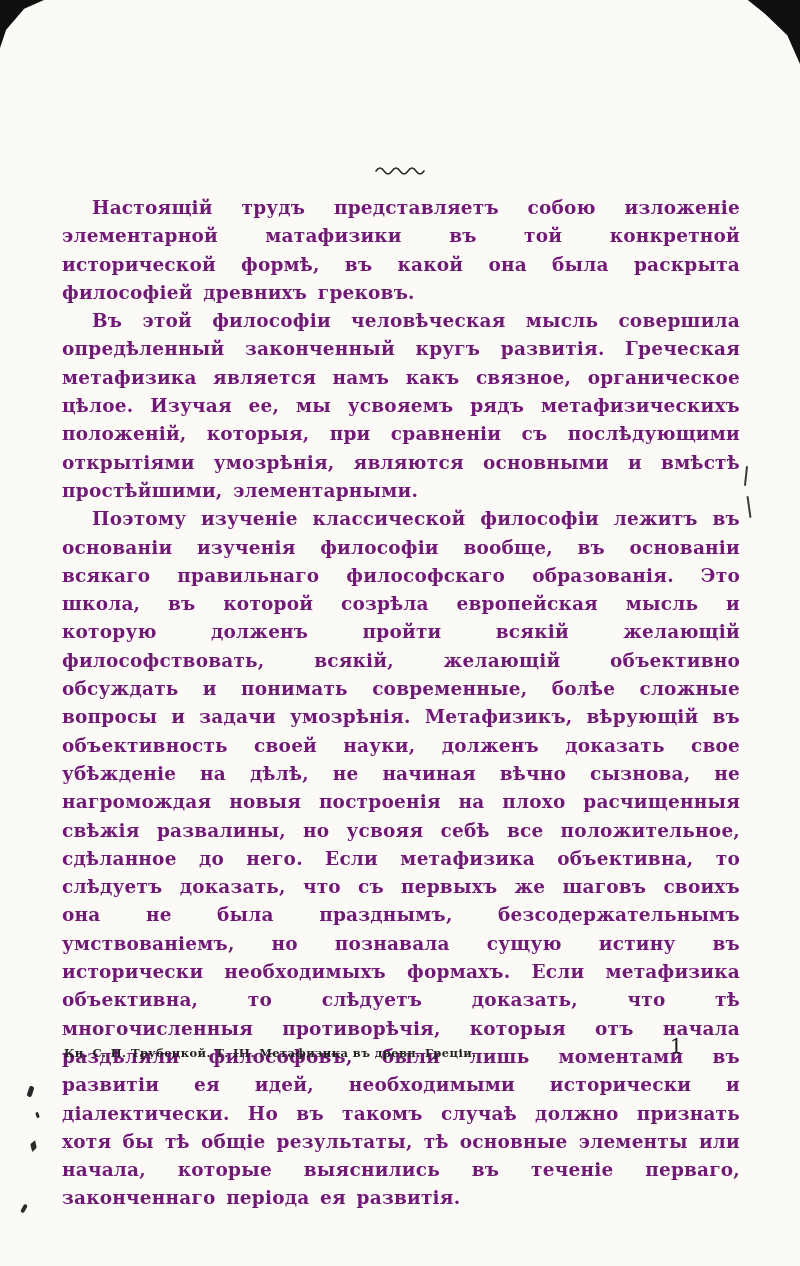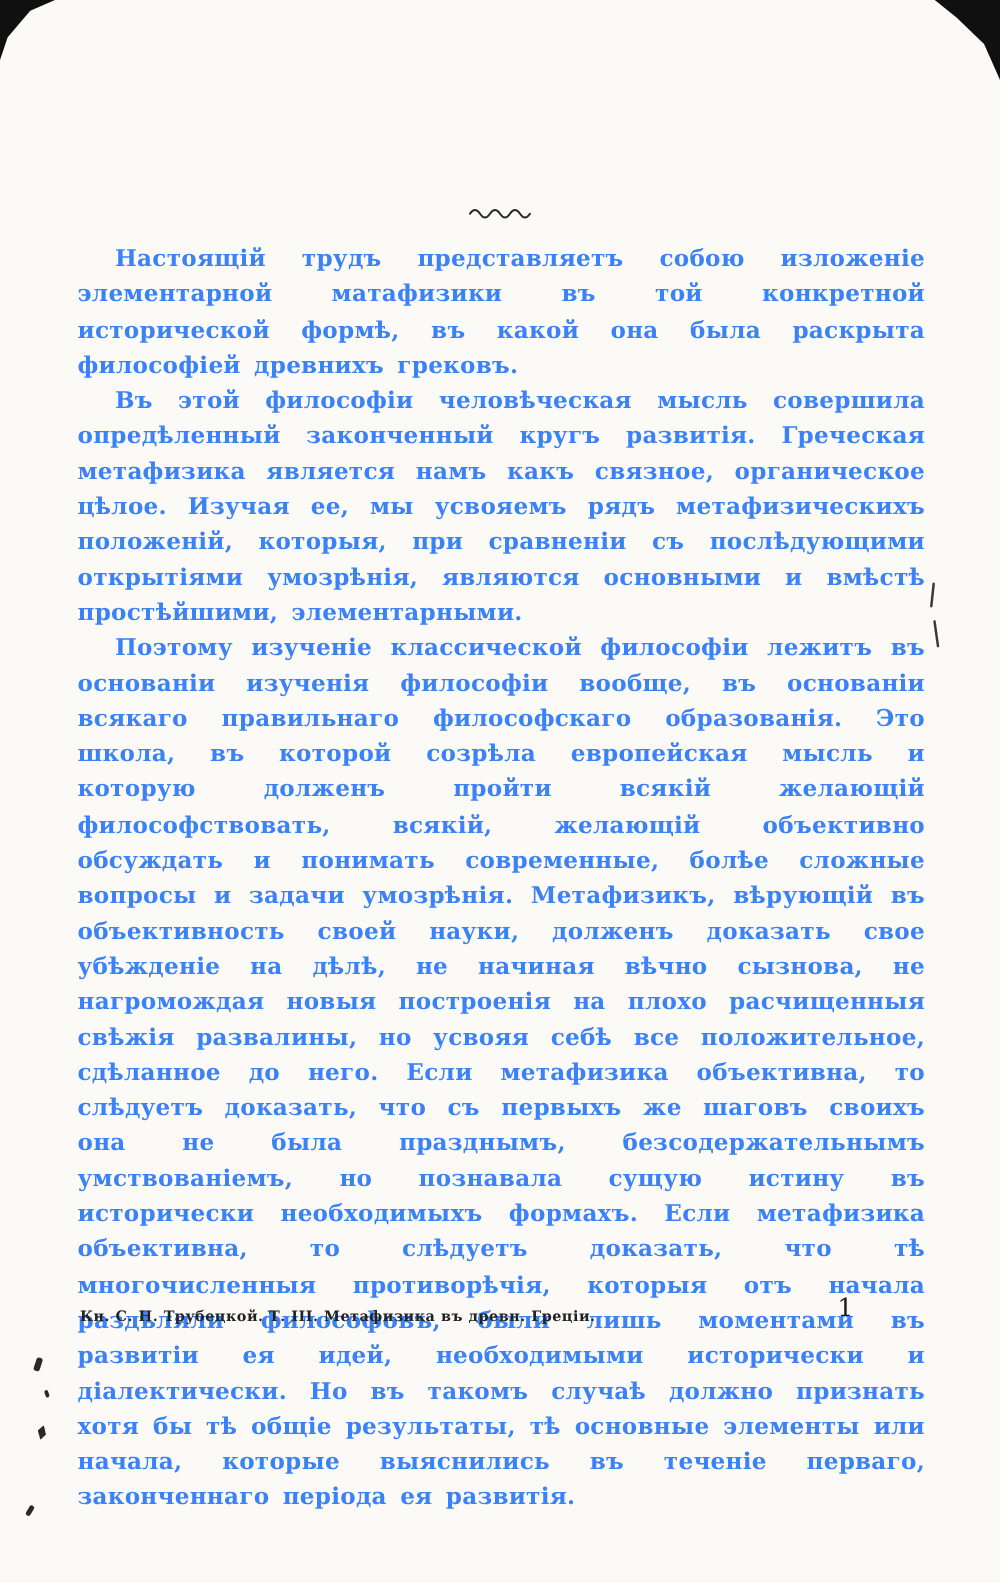--- a/index.html
+++ b/index.html
@@ -45,21 +45,21 @@
     position: absolute;
     left: 62px;
     top: 194px;
     width: 678px;
     font-size: 18.5px;
     line-height: 28.3px;
     font-weight: bold;
     text-align: justify;
     word-spacing: 4px;
     letter-spacing: 0.2px;
-    color: #3b82f6;
+    color: #701a75;
   }
   .text-block p {
     margin: 0;
     text-indent: 30px;
   }
 
   
   .footer-sign {
     position: absolute;
     left: 64px;

